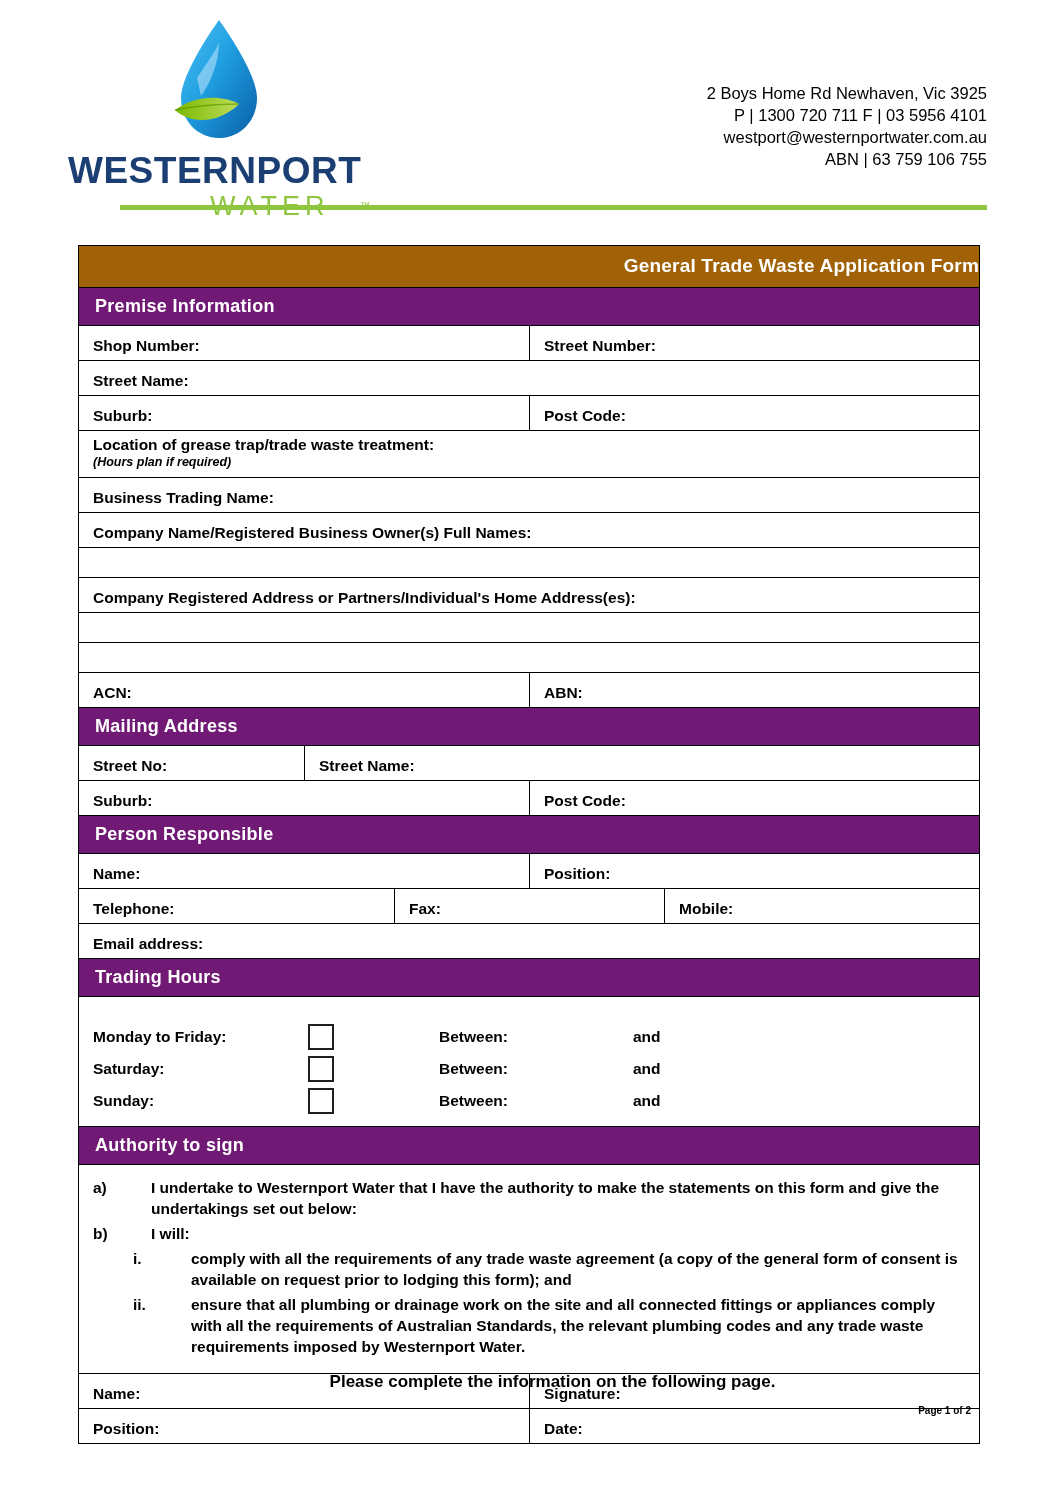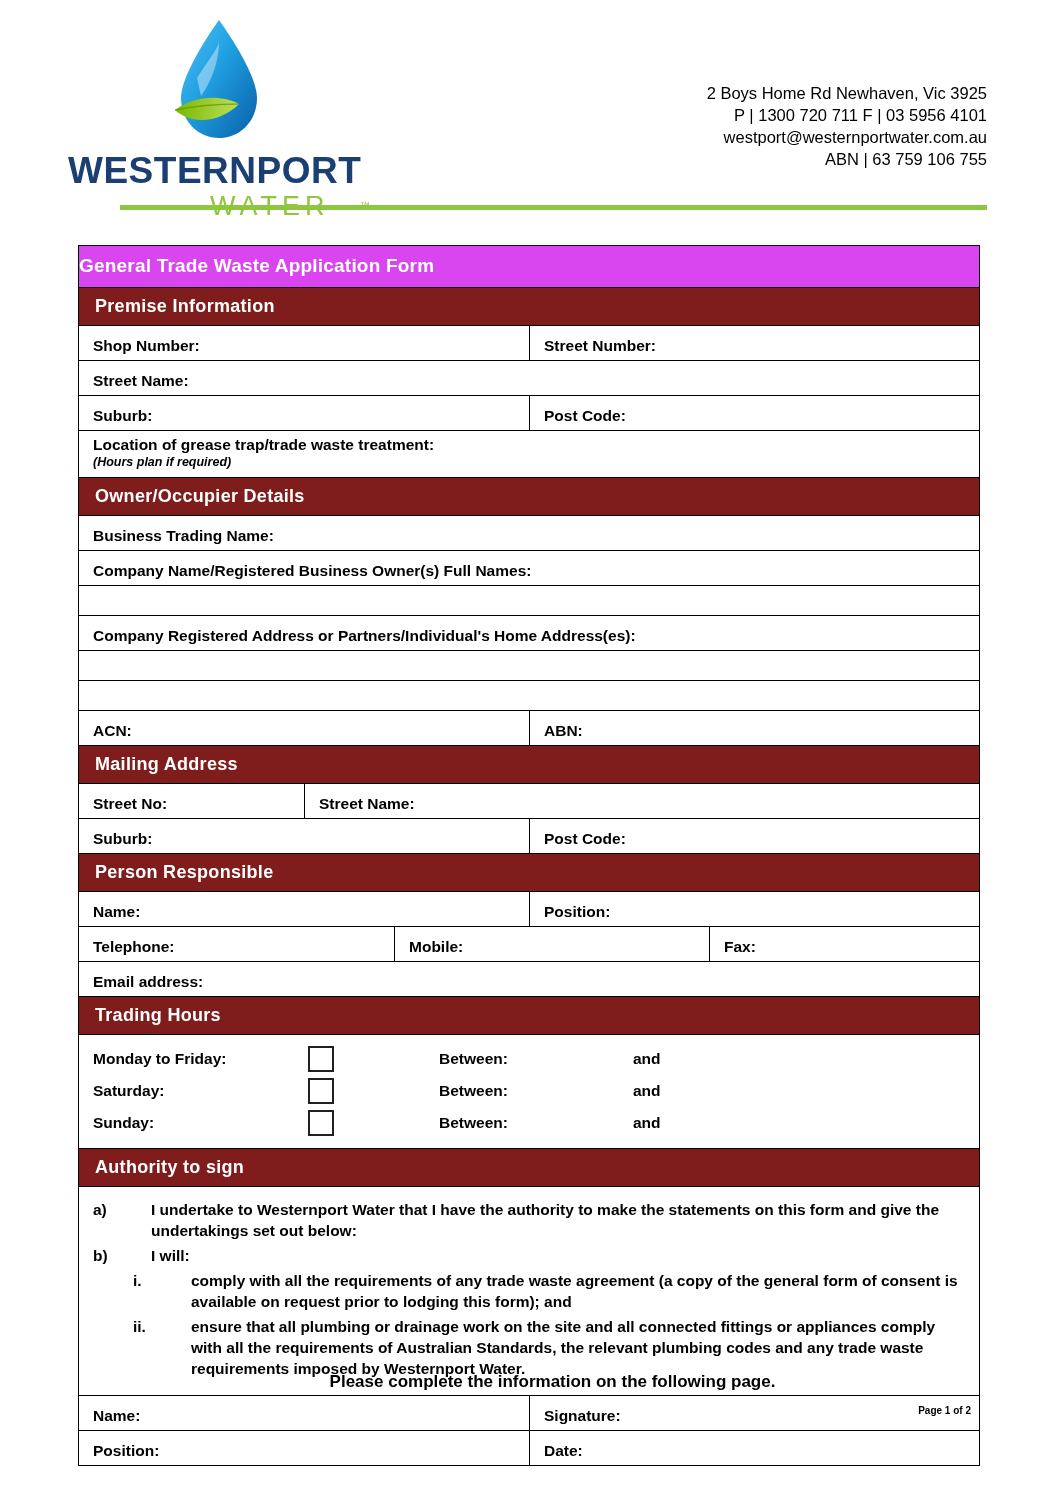--- a/index.html
+++ b/index.html
@@ -83,31 +83,31 @@
   
   .form-wrap {
     position: absolute;
     left: 78px;
     top: 245px;
     width: 902px;
     border: 1.5px solid #000;
     box-sizing: border-box;
   }
   .title-bar {
-    background: #d946ef;
+    background: #a16207;
     color: #ffffff;
-    text-align: left;
+    text-align: right;
     font-size: 19px;
     font-weight: 700;
     padding: 9px 0 10px 0;
     border-bottom: 1.5px solid #000;
     letter-spacing: 0.2px;
   }
   .sect {
-    background: #7f1d1d;
+    background: #701a75;
     color: #ffffff;
     font-size: 18px;
     font-weight: 600;
     padding: 8px 0 8px 16px;
     border-bottom: 1.2px solid #000;
     letter-spacing: 0.3px;
   }
   .row {
     display: flex;
     border-bottom: 1.2px solid #000;
@@ -159,21 +159,21 @@
   .th-between {
     margin-left: 105px;
     font-size: 15.5px;
     font-weight: 700;
   }
   .th-and {
     margin-left: 125px;
     font-size: 15.5px;
     font-weight: 700;
   }
-  .th-wrap { padding: 8px 0 9px 0; border-bottom: 1.2px solid #000; }
+  .th-wrap { padding: 8px 0 9px 0; border-bottom: 1.2px solid #000; margin-top: 16px; }
 
   
   .auth {
     padding: 12px 18px 12px 14px;
     border-bottom: 1.2px solid #000;
     font-size: 15.5px;
     font-weight: 700;
     line-height: 21px;
   }
   .auth-item { display: flex; margin-bottom: 4px; }
@@ -252,21 +252,20 @@
     <div class="cell c50">Suburb:</div>
     <div class="cell c50 sep">Post Code:</div>
   </div>
   <div class="row">
     <div class="cell c100 loc-cell">
       <div class="loc-main">Location of grease trap/trade waste treatment:</div>
       <div class="loc-sub">(Hours plan if required)</div>
     </div>
   </div>
 
-  <div class="sect">Owner/Occupier Details</div>
   <div class="row">
     <div class="cell c100">Business Trading Name:</div>
   </div>
   <div class="row">
     <div class="cell c100">Company Name/Registered Business Owner(s) Full Names:</div>
   </div>
   <div class="row">
     <div class="cell c100 blank"></div>
   </div>
   <div class="row">
@@ -293,22 +292,22 @@
     <div class="cell c50 sep">Post Code:</div>
   </div>
 
   <div class="sect">Person Responsible</div>
   <div class="row">
     <div class="cell c50">Name:</div>
     <div class="cell c50 sep">Position:</div>
   </div>
   <div class="row">
     <div class="cell c35">Telephone:</div>
+    <div class="cell c30 sep">Fax:</div>
     <div class="cell c35 sep">Mobile:</div>
-    <div class="cell c30 sep">Fax:</div>
   </div>
   <div class="row">
     <div class="cell c100">Email address:</div>
   </div>
 
   <div class="sect">Trading Hours</div>
   <div class="th-wrap">
     <div class="th-row">
       <div class="th-day">Monday to Friday:</div>
       <div class="th-box"></div>

